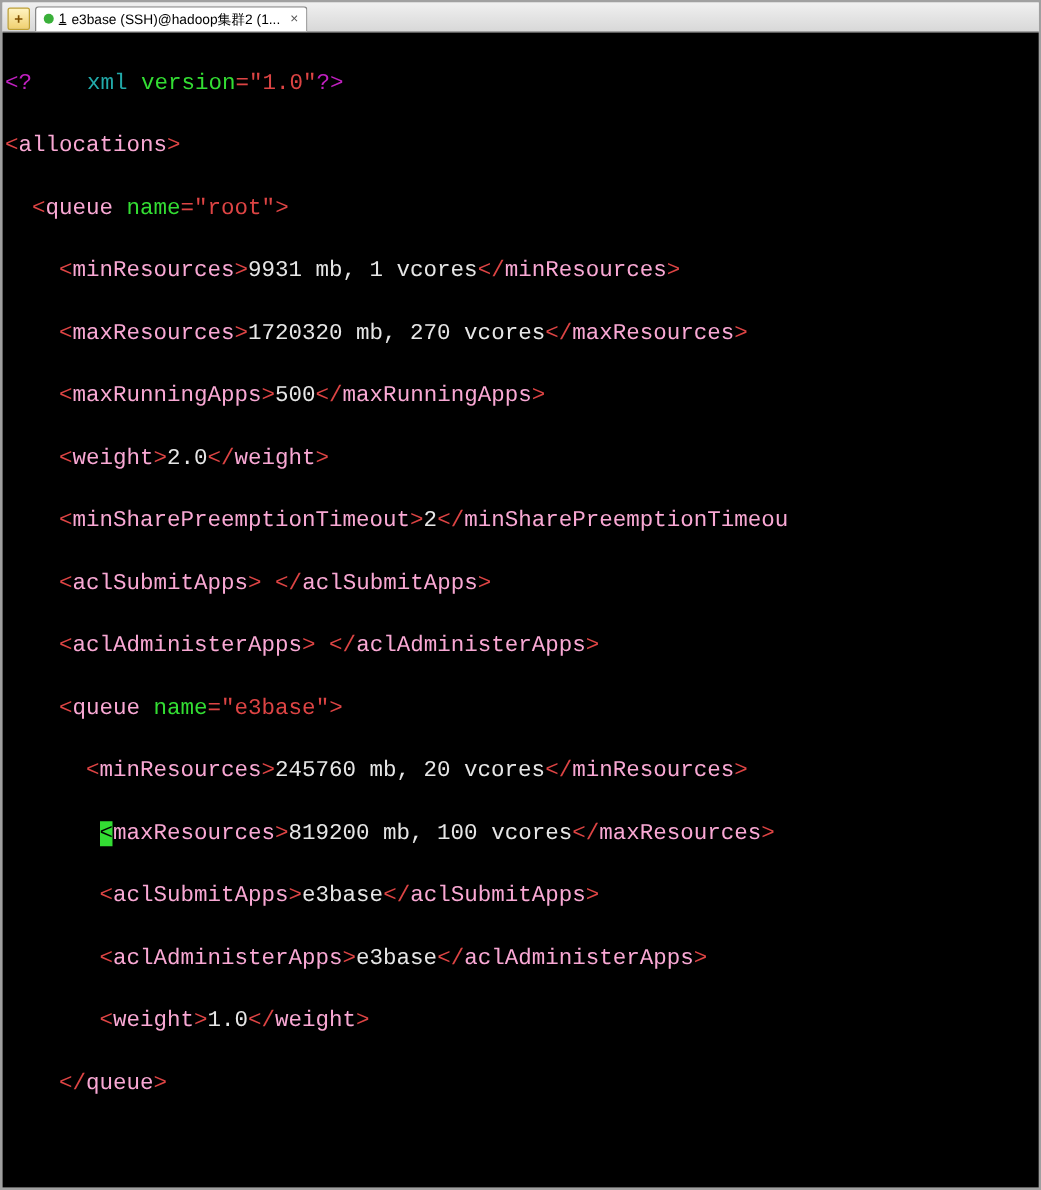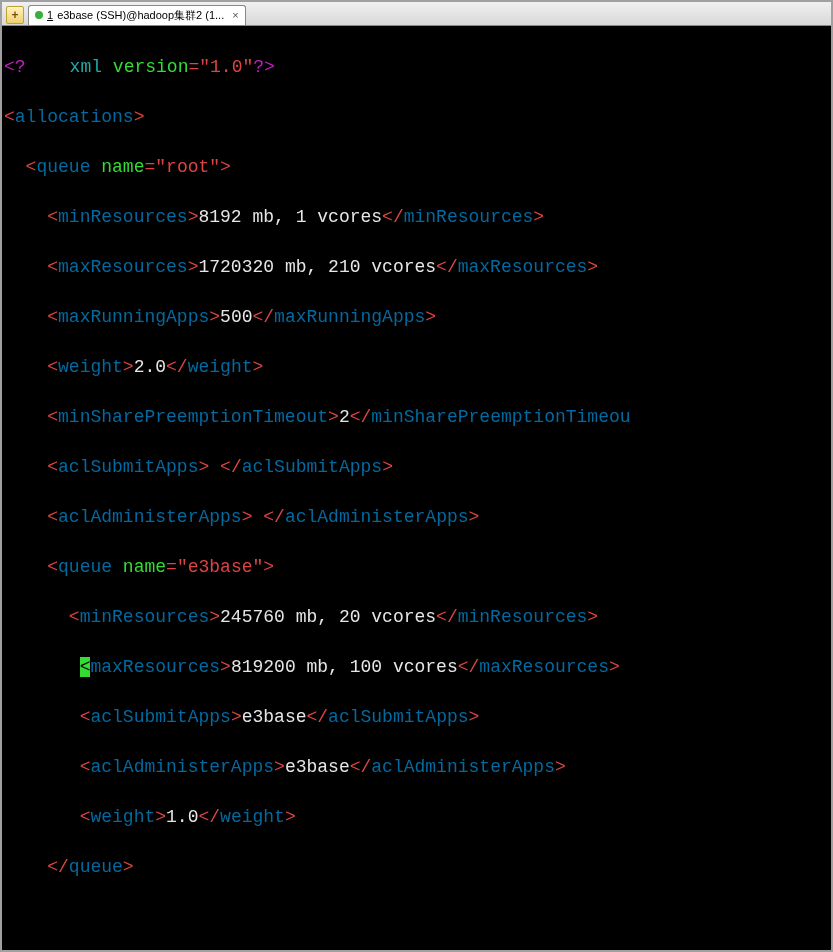--- a/index.html
+++ b/index.html
@@ -65,21 +65,21 @@
     background: #000;
     padding: 4px 2px;
     font-family: "Courier New", monospace;
     font-size: 18px;
     line-height: 25px;
     overflow: hidden;
     white-space: pre;
   }
   .terminal .line { display: block; }
   .br { color: #d44; }         
-  .tg { color: #0369a1; }         
+  .tg { color: #f9a8d4; }         
   .at { color: #3d3; }         
   .eq { color: #d44; }         
   .vl { color: #d44; }         
   .tx { color: #e6e6e6; }      
   .xml { color: #2aa; margin-left: 44px; }
   .xmlq { color: #c020c0; }  
   .cur { background: #3d3; color: #000; }    
 </style>
 </head>
 <body>
@@ -92,22 +92,22 @@
       <span class="num">1</span>
       <span class="title">e3base (SSH)@hadoop集群2 (1...</span>
       <span class="close">×</span>
     </div>
   </div>
 
   <div class="terminal">
 <span class="line"><span class="xmlq">&lt;?</span><span class="xml">xml</span> <span class="at">version</span><span class="eq">="</span><span class="vl">1.0</span><span class="eq">"</span><span class="xmlq">?&gt;</span></span>
 <span class="line"><span class="br">&lt;</span><span class="tg">allocations</span><span class="br">&gt;</span></span>
 <span class="line">  <span class="br">&lt;</span><span class="tg">queue</span> <span class="at">name</span><span class="eq">="</span><span class="vl">root</span><span class="eq">"</span><span class="br">&gt;</span></span>
-<span class="line">    <span class="br">&lt;</span><span class="tg">minResources</span><span class="br">&gt;</span><span class="tx">8192 mb, 1 vcores</span><span class="br">&lt;/</span><span class="tg">minResources</span><span class="br">&gt;</span></span>
-<span class="line">    <span class="br">&lt;</span><span class="tg">maxResources</span><span class="br">&gt;</span><span class="tx">1720320 mb, 210 vcores</span><span class="br">&lt;/</span><span class="tg">maxResources</span><span class="br">&gt;</span></span>
+<span class="line">    <span class="br">&lt;</span><span class="tg">minResources</span><span class="br">&gt;</span><span class="tx">9931 mb, 1 vcores</span><span class="br">&lt;/</span><span class="tg">minResources</span><span class="br">&gt;</span></span>
+<span class="line">    <span class="br">&lt;</span><span class="tg">maxResources</span><span class="br">&gt;</span><span class="tx">1720320 mb, 270 vcores</span><span class="br">&lt;/</span><span class="tg">maxResources</span><span class="br">&gt;</span></span>
 <span class="line">    <span class="br">&lt;</span><span class="tg">maxRunningApps</span><span class="br">&gt;</span><span class="tx">500</span><span class="br">&lt;/</span><span class="tg">maxRunningApps</span><span class="br">&gt;</span></span>
 <span class="line">    <span class="br">&lt;</span><span class="tg">weight</span><span class="br">&gt;</span><span class="tx">2.0</span><span class="br">&lt;/</span><span class="tg">weight</span><span class="br">&gt;</span></span>
 <span class="line">    <span class="br">&lt;</span><span class="tg">minSharePreemptionTimeout</span><span class="br">&gt;</span><span class="tx">2</span><span class="br">&lt;/</span><span class="tg">minSharePreemptionTimeou</span></span>
 <span class="line">    <span class="br">&lt;</span><span class="tg">aclSubmitApps</span><span class="br">&gt;</span><span class="tx"> </span><span class="br">&lt;/</span><span class="tg">aclSubmitApps</span><span class="br">&gt;</span></span>
 <span class="line">    <span class="br">&lt;</span><span class="tg">aclAdministerApps</span><span class="br">&gt;</span><span class="tx"> </span><span class="br">&lt;/</span><span class="tg">aclAdministerApps</span><span class="br">&gt;</span></span>
 <span class="line">    <span class="br">&lt;</span><span class="tg">queue</span> <span class="at">name</span><span class="eq">="</span><span class="vl">e3base</span><span class="eq">"</span><span class="br">&gt;</span></span>
 <span class="line">      <span class="br">&lt;</span><span class="tg">minResources</span><span class="br">&gt;</span><span class="tx">245760 mb, 20 vcores</span><span class="br">&lt;/</span><span class="tg">minResources</span><span class="br">&gt;</span></span>
 <span class="line">       <span class="cur">&lt;</span><span class="tg">maxResources</span><span class="br">&gt;</span><span class="tx">819200 mb, 100 vcores</span><span class="br">&lt;/</span><span class="tg">maxResources</span><span class="br">&gt;</span></span>
 <span class="line">       <span class="br">&lt;</span><span class="tg">aclSubmitApps</span><span class="br">&gt;</span><span class="tx">e3base</span><span class="br">&lt;/</span><span class="tg">aclSubmitApps</span><span class="br">&gt;</span></span>
 <span class="line">       <span class="br">&lt;</span><span class="tg">aclAdministerApps</span><span class="br">&gt;</span><span class="tx">e3base</span><span class="br">&lt;/</span><span class="tg">aclAdministerApps</span><span class="br">&gt;</span></span>

